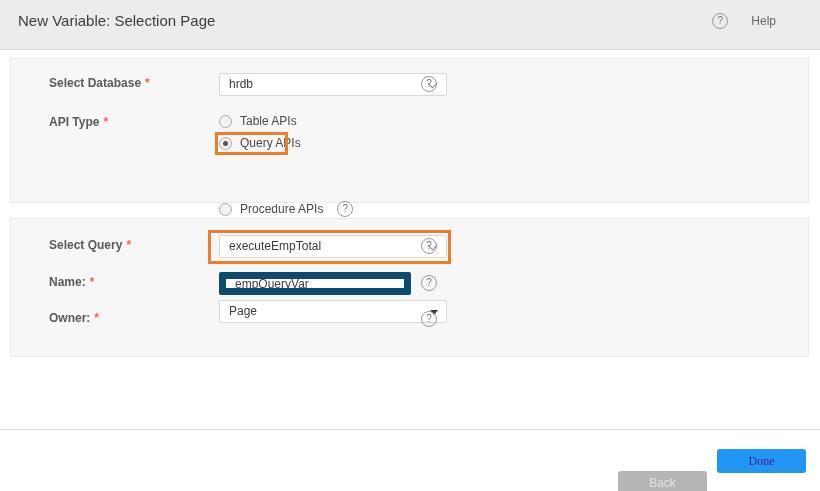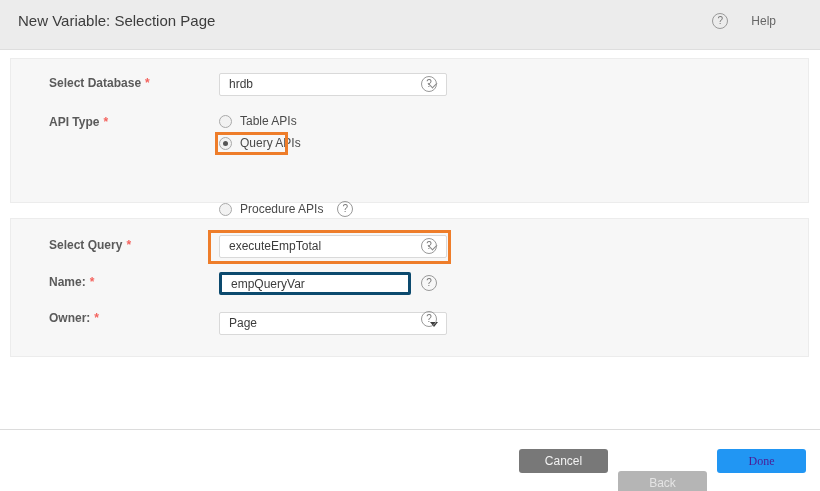--- a/index.html
+++ b/index.html
@@ -35,21 +35,21 @@
     font-size:12px; color:#3c3c3c; line-height:21px; padding-left:9px;
     cursor:pointer; }
   .chev { position:absolute; right:10px; top:6px; width:7px; height:7px;
     border-right:1.5px solid #8a8a8a; border-bottom:1.5px solid #8a8a8a;
     transform:rotate(45deg); }
   .tri { position:absolute; right:8px; top:9px; width:0; height:0;
     border-left:4px solid transparent; border-right:4px solid transparent;
     border-top:5px solid #3c3c3c; }
 
   .textinput { position:absolute; left:208px; width:192px; height:23px;
-    background:#fff; border:3px solid #0c4a6e; border-radius:2px;
+    background:#fff; border:7px solid #0c4a6e; border-radius:2px;
     font-size:12px; color:#3c3c3c; padding-left:9px;
     font-family:"Liberation Sans", sans-serif; outline:none; }
 
   .hicon { position:absolute; left:410px; }
 
   
   .radio-row { position:absolute; left:208px; height:18px; display:flex;
     align-items:center; gap:8px; cursor:pointer; }
   .radio { width:13px; height:13px; border-radius:50%; border:1px solid #a9a9a9;
     background:#f2f2f2; position:relative; flex:0 0 auto; }
@@ -131,26 +131,25 @@
 
     <div class="flabel" style="top:56px;">
       <span>Name:</span><span class="req">*</span>
     </div>
     <input class="textinput" style="top: 53px;" type="text" value="empQueryVar">
     <span class="qicon hicon" style="top:56px;"></span>
 
     <div class="flabel" style="top:92px;">
       <span>Owner:</span><span class="req">*</span>
     </div>
-    <div class="field" style="top:93px;">
+    <div class="field" style="top:81px;">
       <span>Page</span>
       <span class="tri"></span>
     </div>
     <span class="qicon hicon" style="top:92px;"></span>
   </div>
 
   <div class="divider"></div>
 
-  <button class="btn btn-cancel">Cancel</button>
   <button class="btn btn-back">Back</button>
   <button class="btn btn-done">Done</button>
 
 </div>
 
 </body></html>

